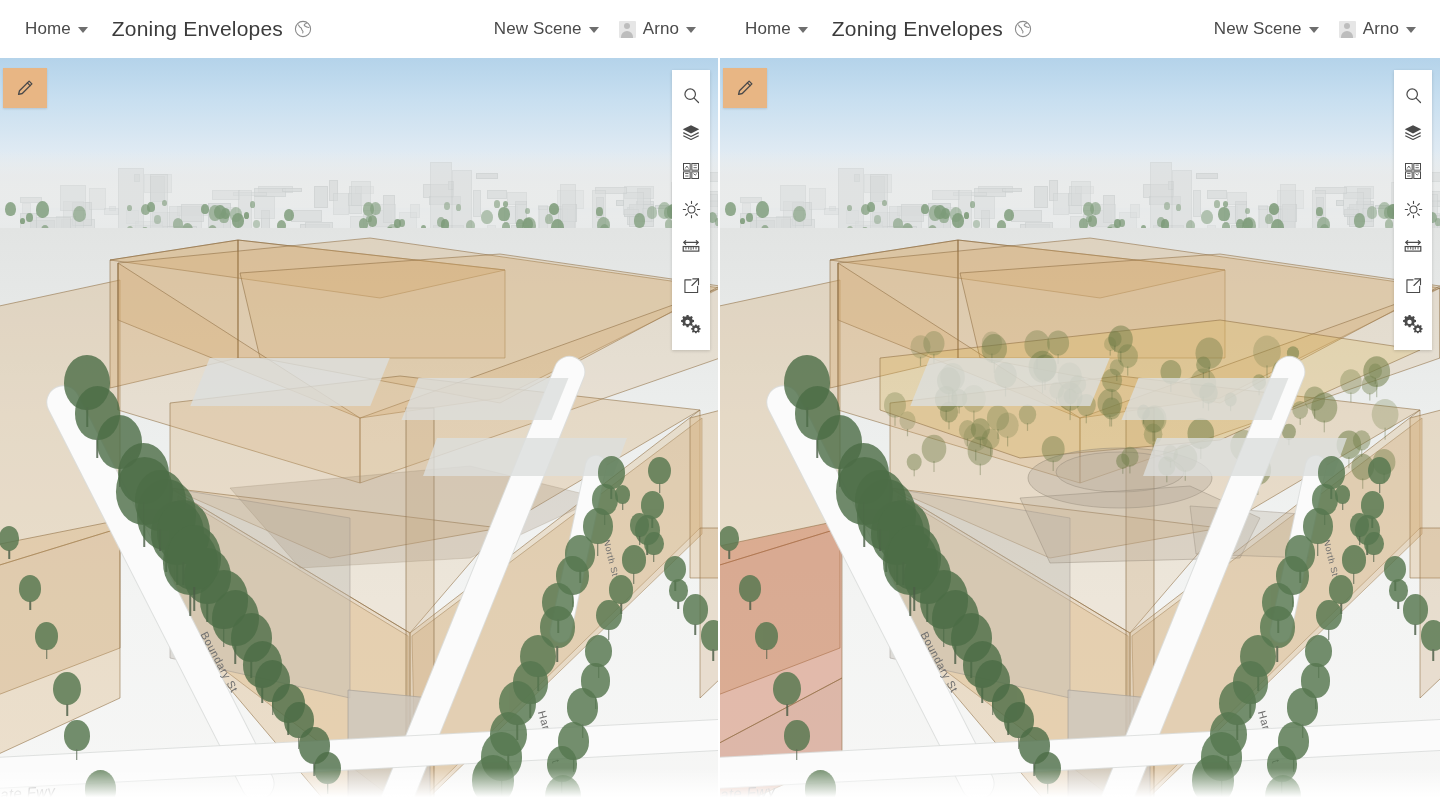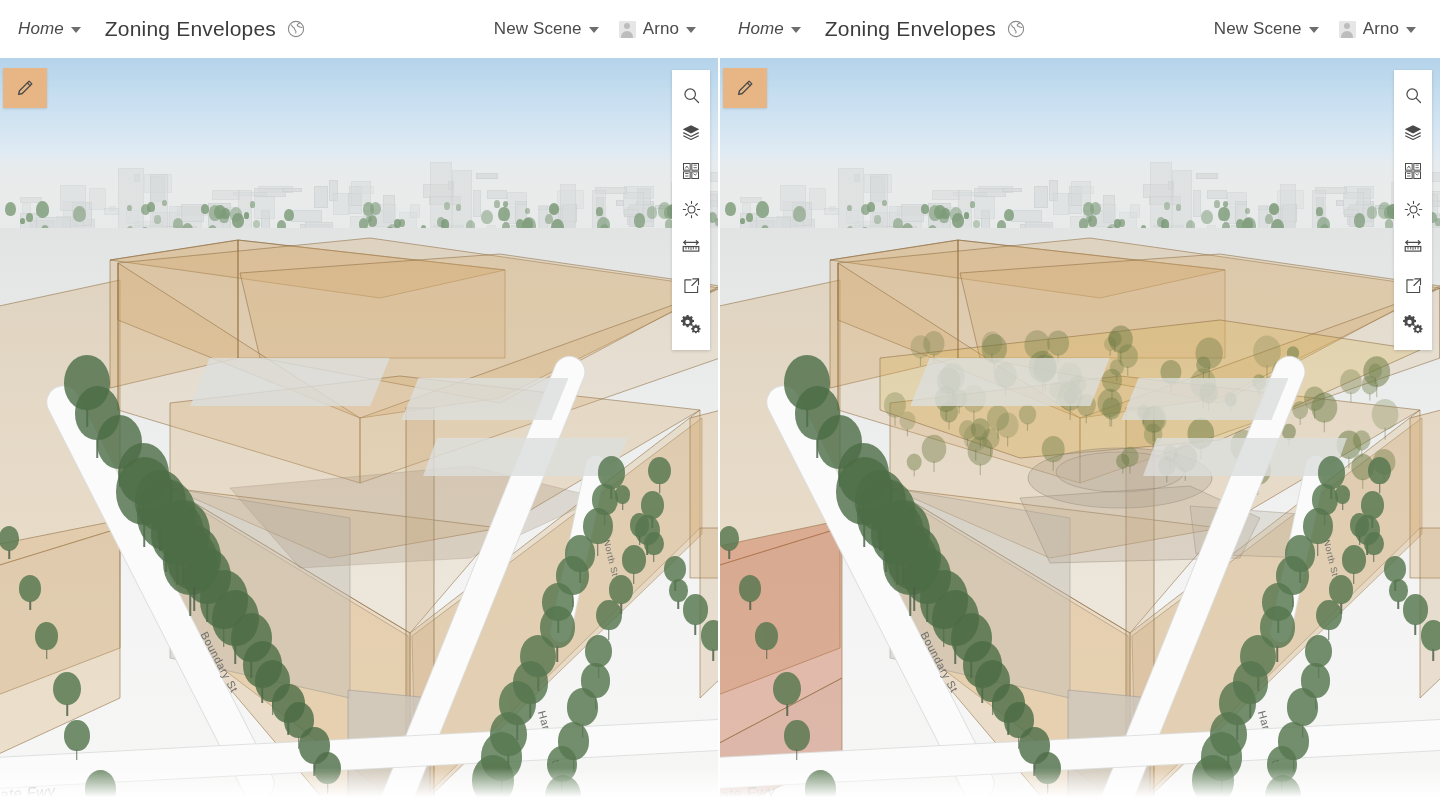--- a/index.html
+++ b/index.html
@@ -32,21 +32,21 @@
   .menu-item {
     display: flex; align-items: center; gap: 7px;
     padding: 0 10px;
     height: 40px;
     color: #4a4a4a;
     font-size: 17px;
     font-weight: 400;
     letter-spacing: .1px;
     cursor: default;
   }
-  .menu-item.home { padding-left: 18px; font-style: italic; }
+  .menu-item.home { padding-left: 25px; }
   .chevron {
     width: 0; height: 0;
     border-left: 5.5px solid transparent;
     border-right: 5.5px solid transparent;
     border-top: 6px solid #6e6e6e;
     display: inline-block;
     margin-top: 2px;
   }
 
   .scene-title {

